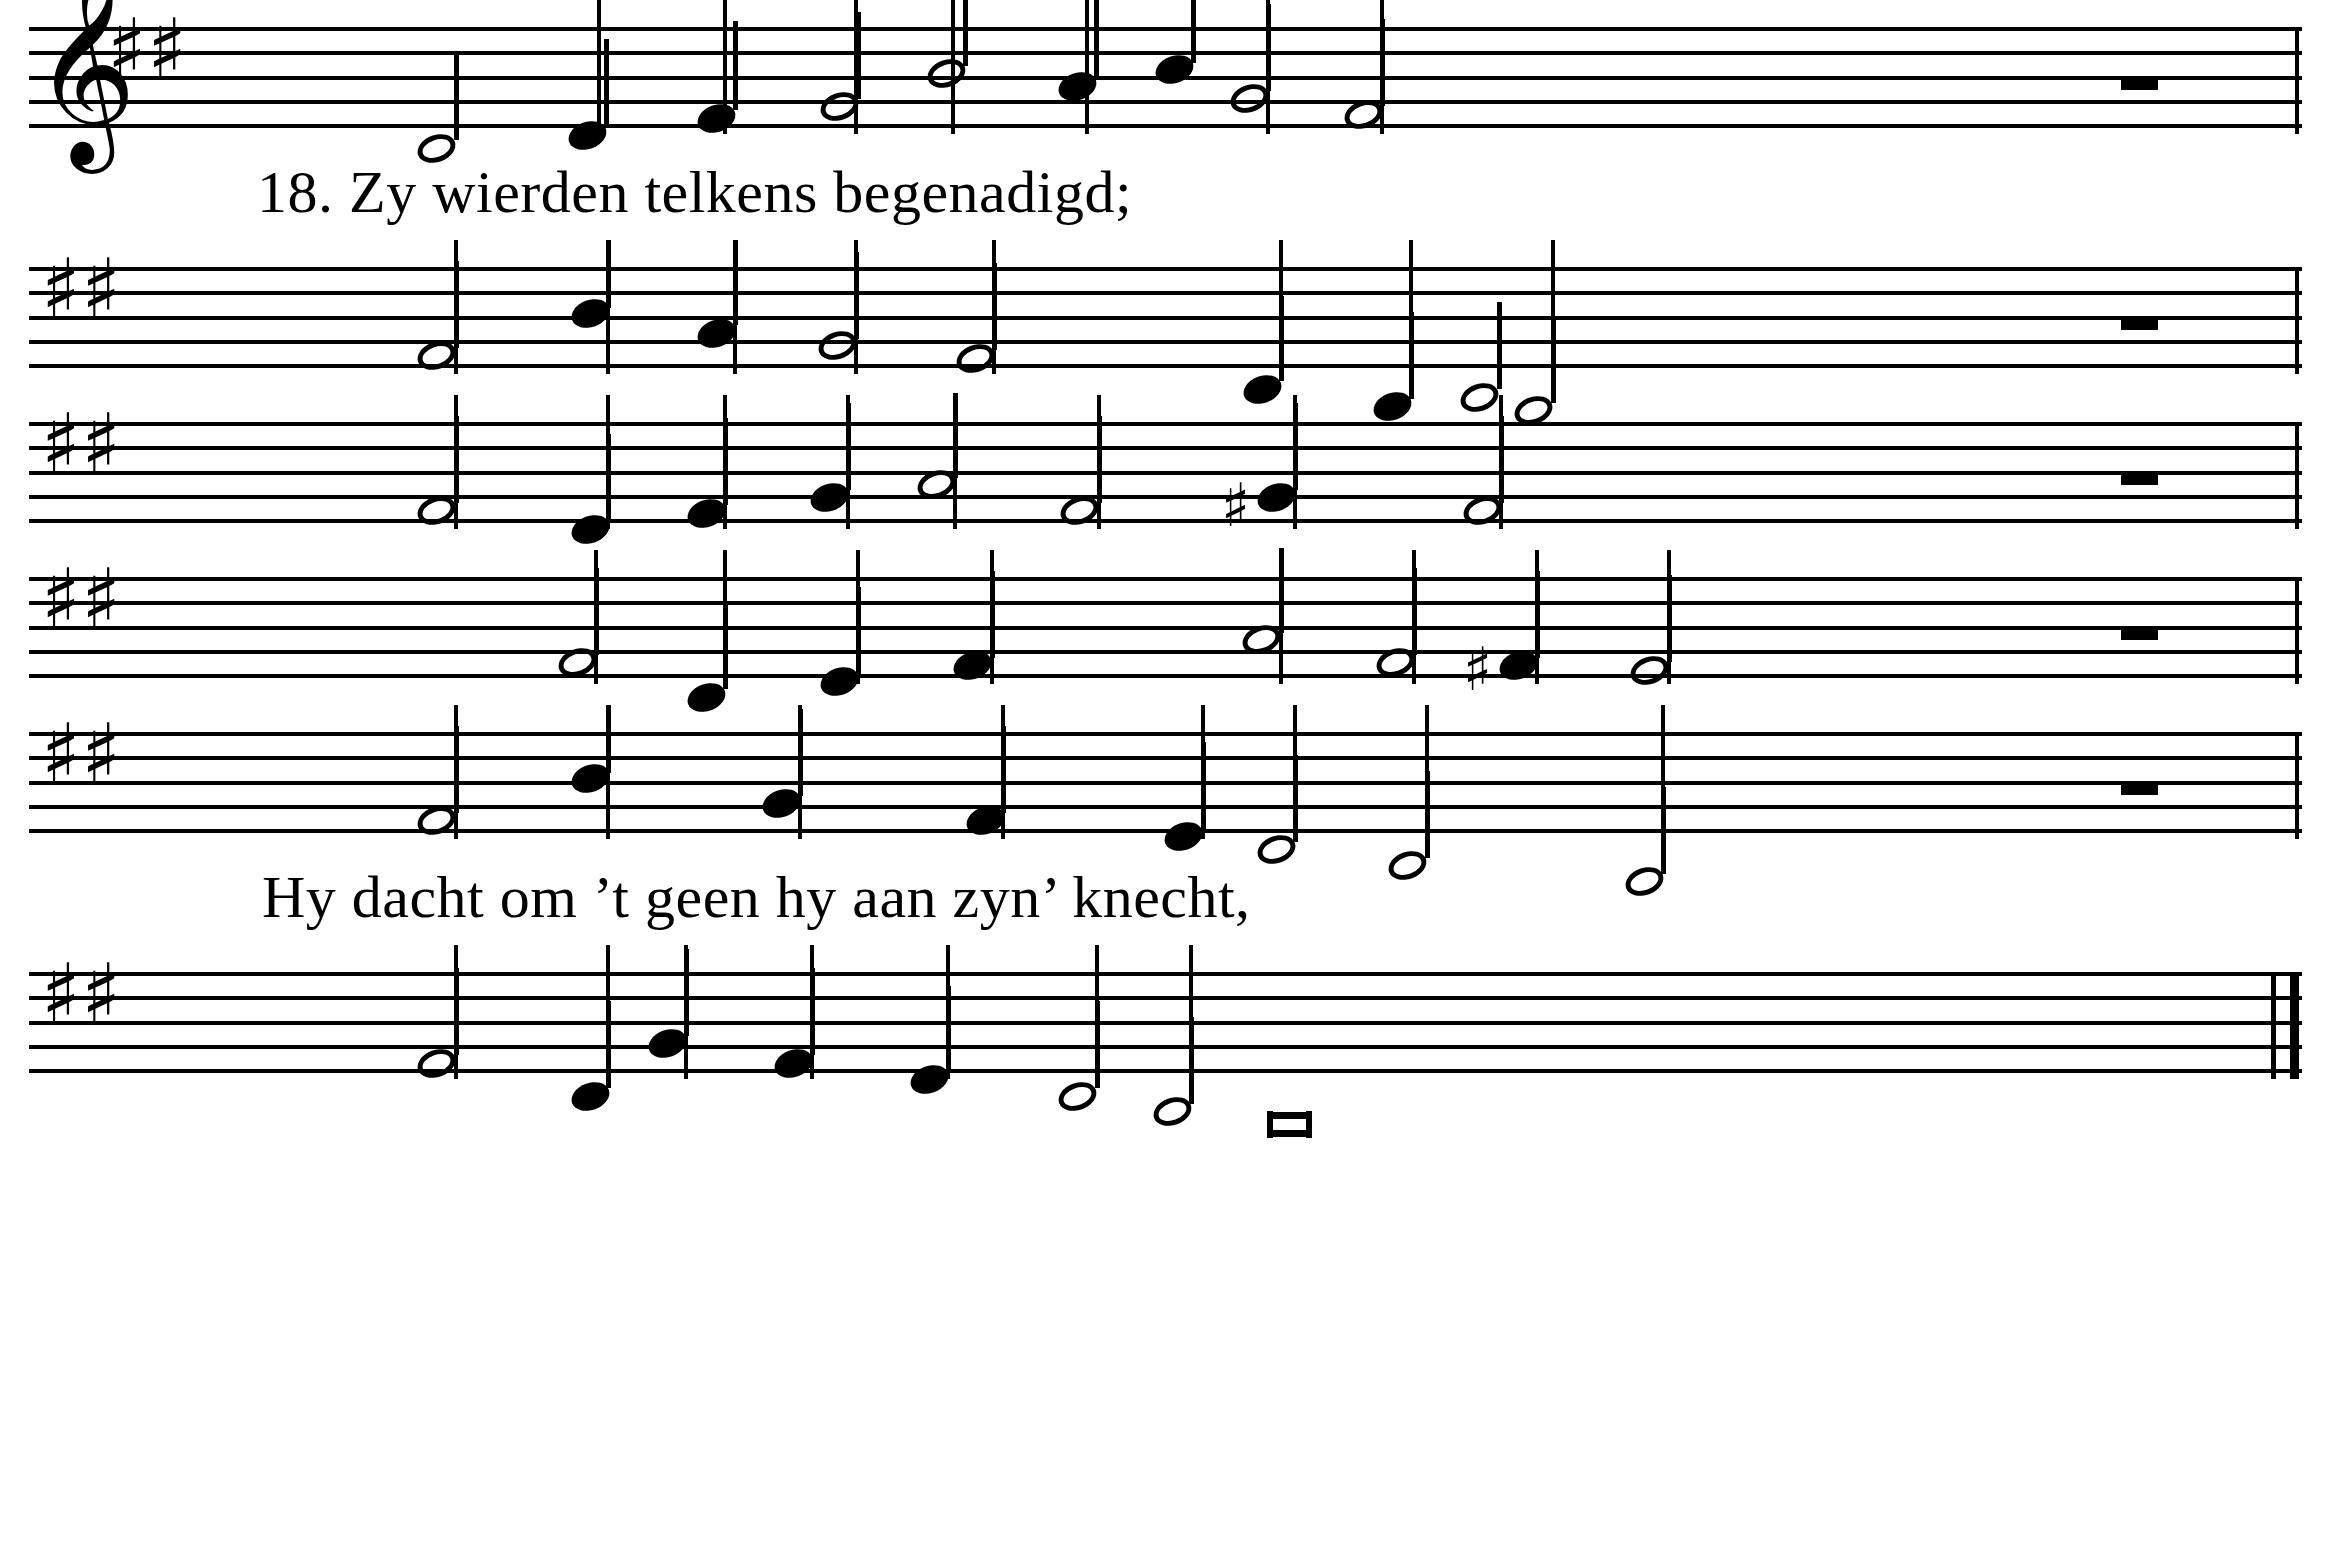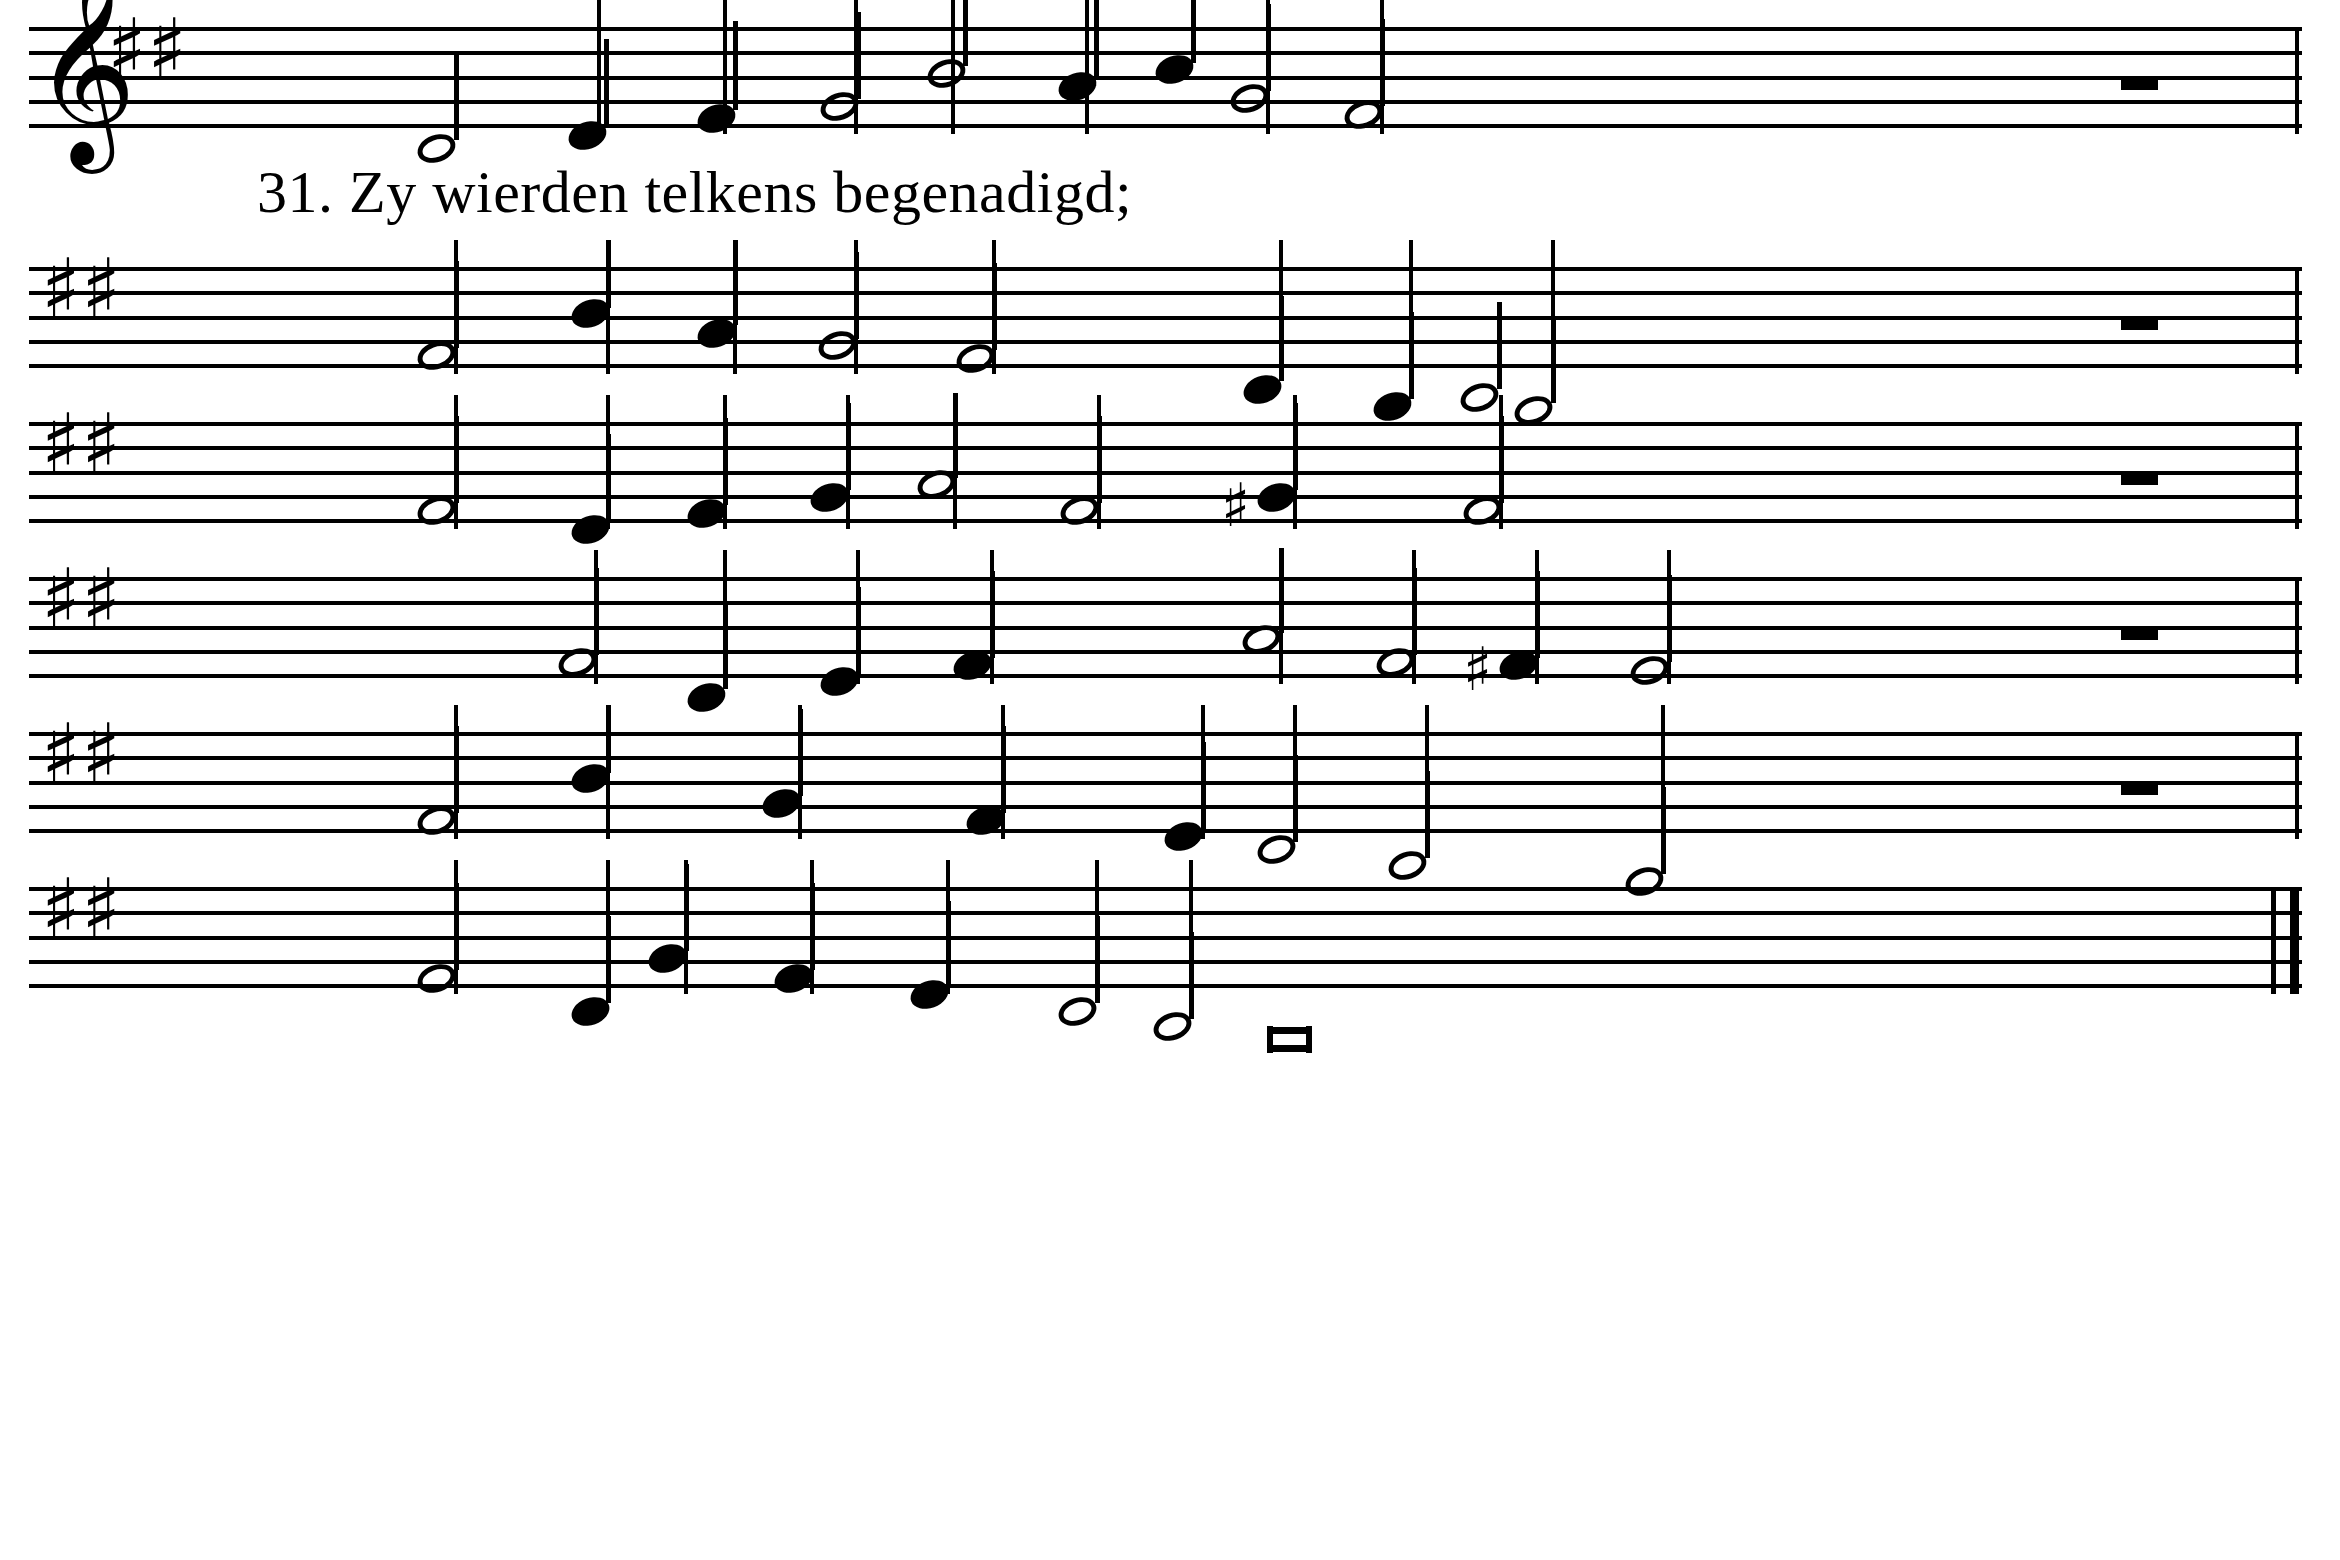--- a/index.html
+++ b/index.html
@@ -193,21 +193,21 @@
 
       <div class="note open" style="left:1230px; top:85px;"></div>
       <div class="stem" style="left:1266px; top:3.9px; height:87px;"></div>
 
       <div class="note open" style="left:1344px; top:101px;"></div>
       <div class="stem" style="left:1380px; top:19.4px; height:87px;"></div>
 
       <div class="rest" style="left:2121px; top:76px;"></div>
       <div class="barline tall" style="left:2295px; top:27px; height:107px;"></div>
     </div>
-    <div class="lyric indent-verse">31. Zy wierden telkens begenadigd;</div>
+    <div class="lyric indent-verse">18. Zy wierden telkens begenadigd;</div>
   </div>
 
   <div class="system">
     <div class="staff">
       <div class="lines">
         <i class="ln0"></i>
           <i class="ln1"></i>
           <i class="ln2"></i>
           <i class="ln3"></i>
           <i class="ln4"></i>
@@ -395,20 +395,21 @@
 
       <div class="note open" style="left:1388px; top:147px;"></div>
       <div class="stem" style="left:1425px; top:66px; height:87px;"></div>
 
       <div class="note open" style="left:1625px; top:163px;"></div>
       <div class="stem" style="left:1661px; top:82px; height:87px;"></div>
 
       <div class="rest" style="left:2121px; top:76px;"></div>
       <div class="barline tall" style="left:2295px; top:27px; height:107px;"></div>
     </div>
+    <div class="lyric">Hy dacht om ’t geen hy aan zyn’ knecht,</div>
   </div>
 
   <div class="system">
     <div class="staff">
       <div class="lines">
         <i class="ln0"></i>
           <i class="ln1"></i>
           <i class="ln2"></i>
           <i class="ln3"></i>
           <i class="ln4"></i>

